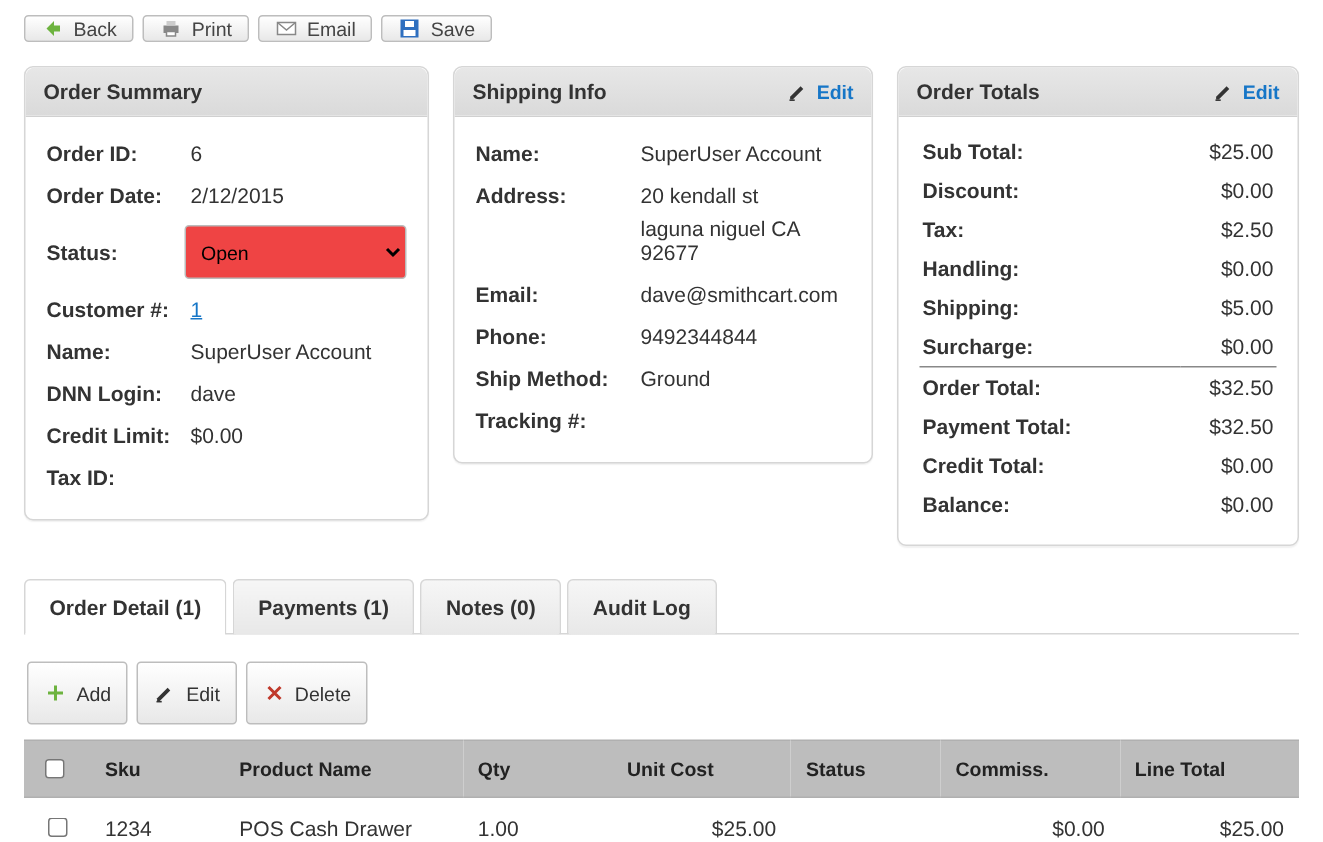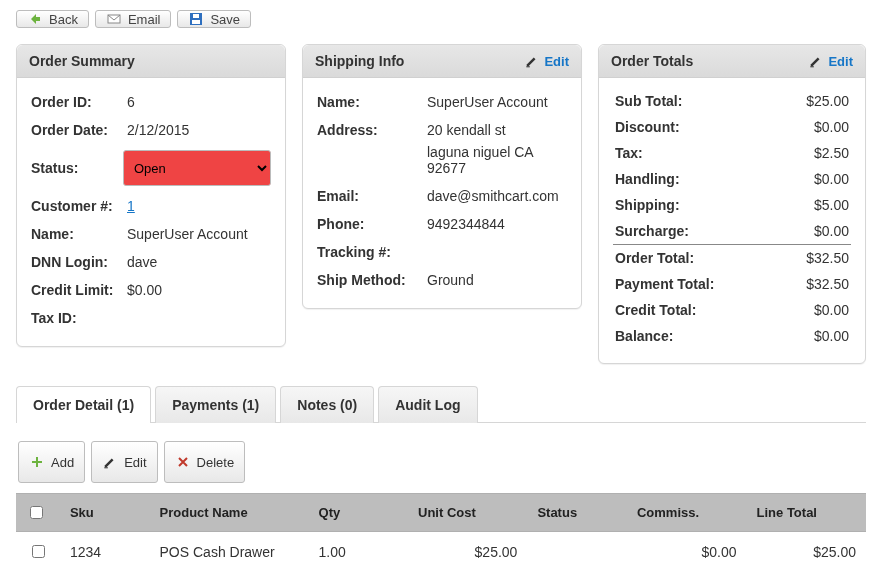--- a/index.html
+++ b/index.html
@@ -110,20 +110,30 @@
     <span class="icon">
       <svg width="16" height="16" viewBox="0 0 16 16">
           <path d="M9 3 L4 8 L9 13 L9 10 L13 10 L13 6 L9 6 Z" fill="#6db33f"></path>
         </svg>
     </span>
     <span>Back</span>
   </button>
   <button class="tbtn">
     <span class="icon">
       <svg width="16" height="16" viewBox="0 0 16 16">
+          <rect x="3" y="6" width="10" height="5" fill="#888"></rect>
+          <rect x="5" y="3" width="6" height="3" fill="#ccc"></rect>
+          <rect x="5" y="10" width="6" height="3" fill="#fff" stroke="#888"></rect>
+        </svg>
+    </span>
+    <span>Print</span>
+  </button>
+  <button class="tbtn">
+    <span class="icon">
+      <svg width="16" height="16" viewBox="0 0 16 16">
           <rect x="2" y="4" width="12" height="8" fill="#fff" stroke="#888"></rect>
           <path d="M2 4 L8 9 L14 4" fill="none" stroke="#888"></path>
         </svg>
     </span>
     <span>Email</span>
   </button>
   <button class="tbtn">
     <span class="icon">
       <svg width="16" height="16" viewBox="0 0 16 16">
           <rect x="2" y="2" width="12" height="12" fill="#2e6fbf"></rect>
@@ -208,26 +218,26 @@
       </div>
       <div class="field-row">
         <div class="field-label">Email:</div>
         <div class="field-val">dave@smithcart.com</div>
       </div>
       <div class="field-row">
         <div class="field-label">Phone:</div>
         <div class="field-val">9492344844</div>
       </div>
       <div class="field-row">
+        <div class="field-label">Ship Method:</div>
+        <div class="field-val">Ground</div>
+      </div>
+      <div class="field-row">
         <div class="field-label">Tracking #:</div>
         <div class="field-val"></div>
-      </div>
-      <div class="field-row">
-        <div class="field-label">Ship Method:</div>
-        <div class="field-val">Ground</div>
       </div>
     </div>
   </div>
 
   <div class="card card-totals">
     <div class="card-head">
       <span>Order Totals</span>
       <span class="edit-link">
         <span class="eicon icon">
           <svg width="14" height="14" viewBox="0 0 16 16">

